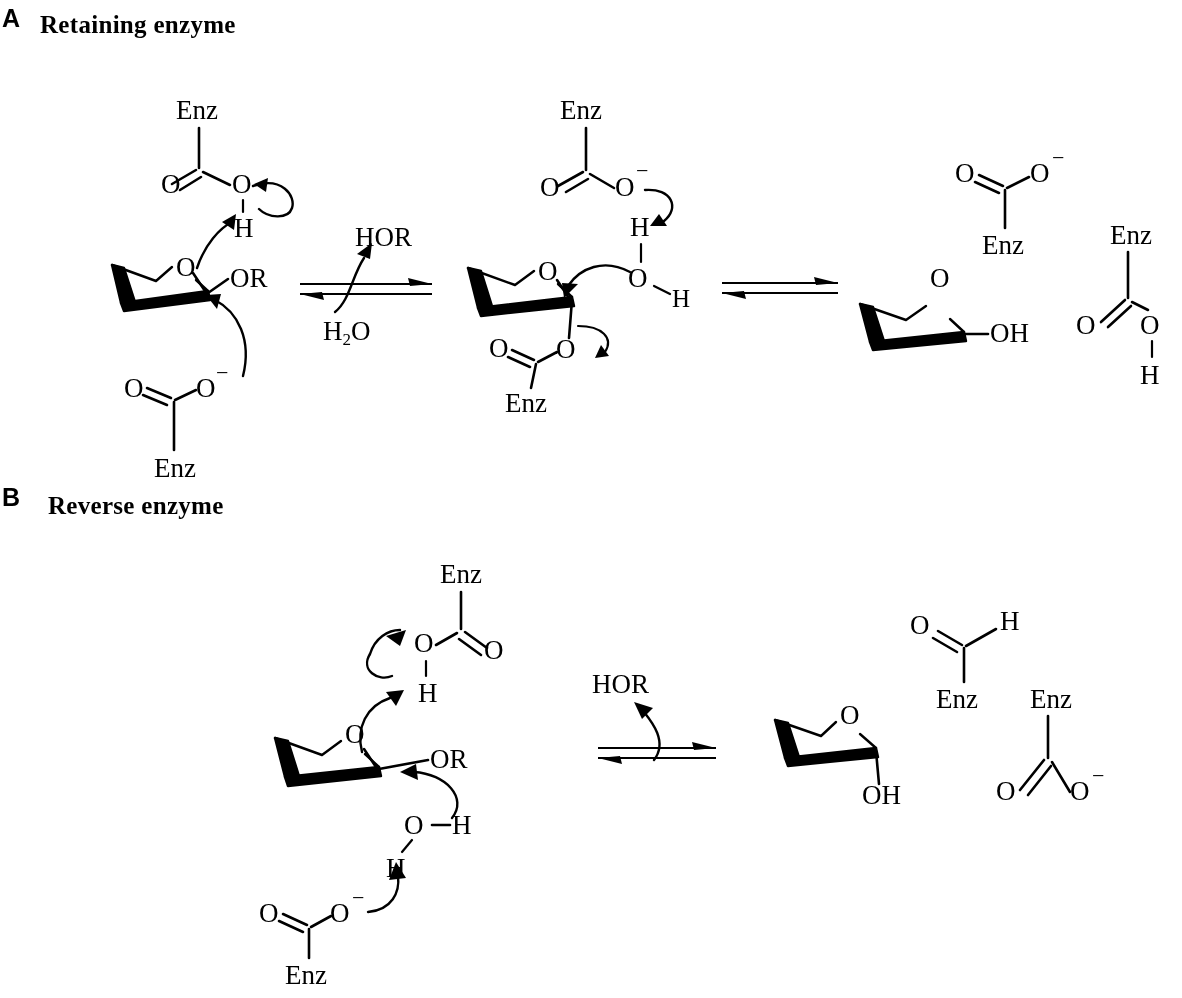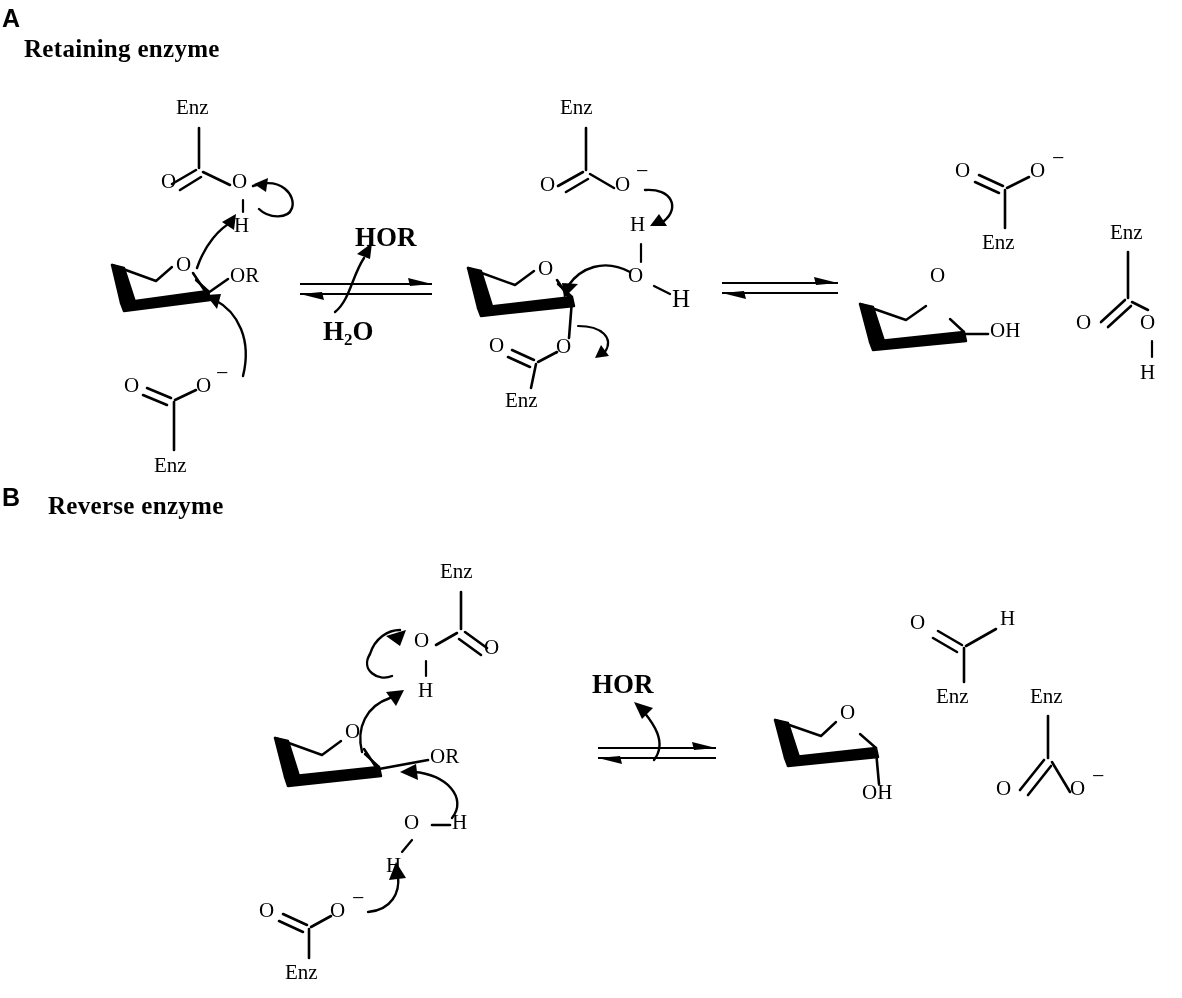--- a/index.html
+++ b/index.html
@@ -17,46 +17,46 @@
   }
   .panel-title{
     position:absolute;
     font-family:"Liberation Serif","DejaVu Serif",serif;
     font-weight:bold;font-size:25px;line-height:1;color:#000;
     letter-spacing:0.3px;
   }
   .atom{
     position:absolute;
     font-family:"Liberation Serif","DejaVu Serif",serif;
-    font-size:21px;line-height:1;color:#000;white-space:nowrap;
+    font-size:27px;line-height:1;color:#000;white-space:nowrap;
   }
   .atom.sm{font-size:25px;}
   .rxnlabel{
     position:absolute;
     font-family:"Liberation Serif","DejaVu Serif",serif;
-    font-size:27px;line-height:1;color:#000;white-space:nowrap;font-weight:bold;
+    font-size:27px;line-height:1;color:#000;white-space:nowrap;
   }
   .rxnlabel sub{font-size:17px;vertical-align:-0.28em;}
   svg{position:absolute;left:0;top:0;overflow:visible;}
   .bond{stroke:#000;stroke-width:2.6;fill:none;stroke-linecap:round;}
   .bond-thin{stroke:#000;stroke-width:2.2;fill:none;stroke-linecap:round;}
   .ringback{stroke:#000;stroke-width:2.4;fill:none;stroke-linecap:round;stroke-linejoin:round;}
   .ringfront{stroke:#000;stroke-width:2.4;fill:#000;stroke-linejoin:round;}
   .curve{stroke:#000;stroke-width:2.4;fill:none;stroke-linecap:round;}
   .curve-thin{stroke:#000;stroke-width:2.1;fill:none;stroke-linecap:round;}
   .eqline{stroke:#000;stroke-width:2.2;fill:none;}
   .solidhead{fill:#000;stroke:none;}
 </style>
 </head>
 <body>
 
 <div class="scheme">
 
   <div class="panel-letter" style="left:2px;top:6px;">A</div>
-  <div class="panel-title" style="left:24px;top:12px;margin-top:24px;">Retaining enzyme</div>
+  <div class="panel-title" style="left:40px;top:12px;">Retaining enzyme</div>
 
   <div class="atom" style="left:176px;top:97px;">Enz</div>
   <div class="atom" style="left:161px;top:171px;">O</div>
   <div class="atom" style="left:232px;top:171px;">O</div>
   <div class="atom" style="left:234px;top:215px;">H</div>
 
   <svg width="1182" height="998">
 
     <line class="bond" x1="199" y1="128" x2="199" y2="168"></line>
 

